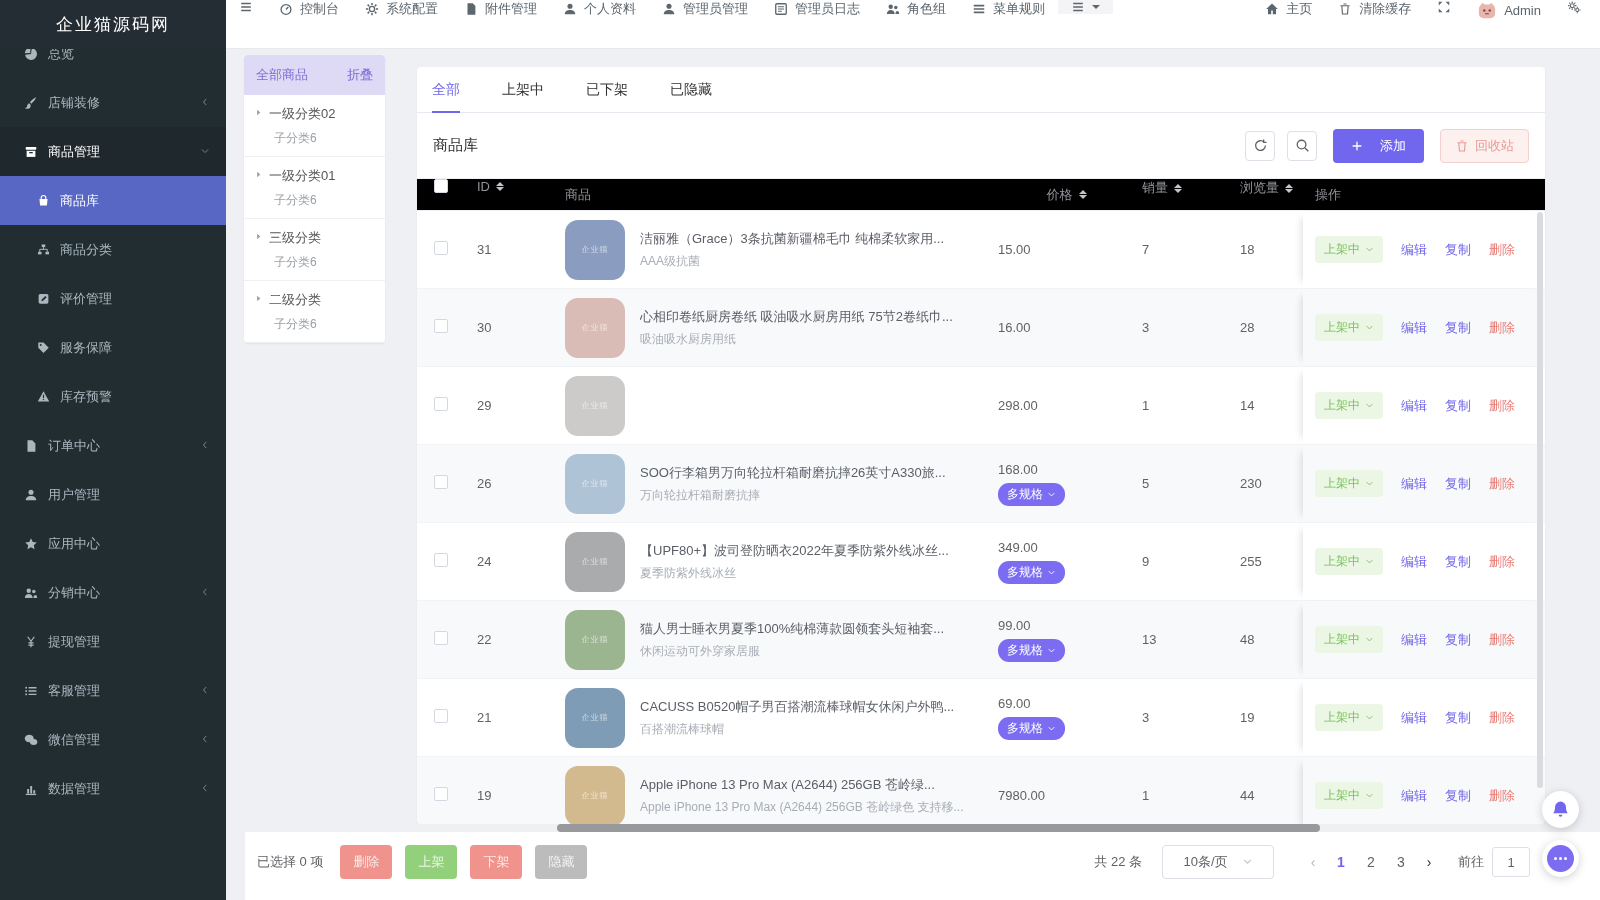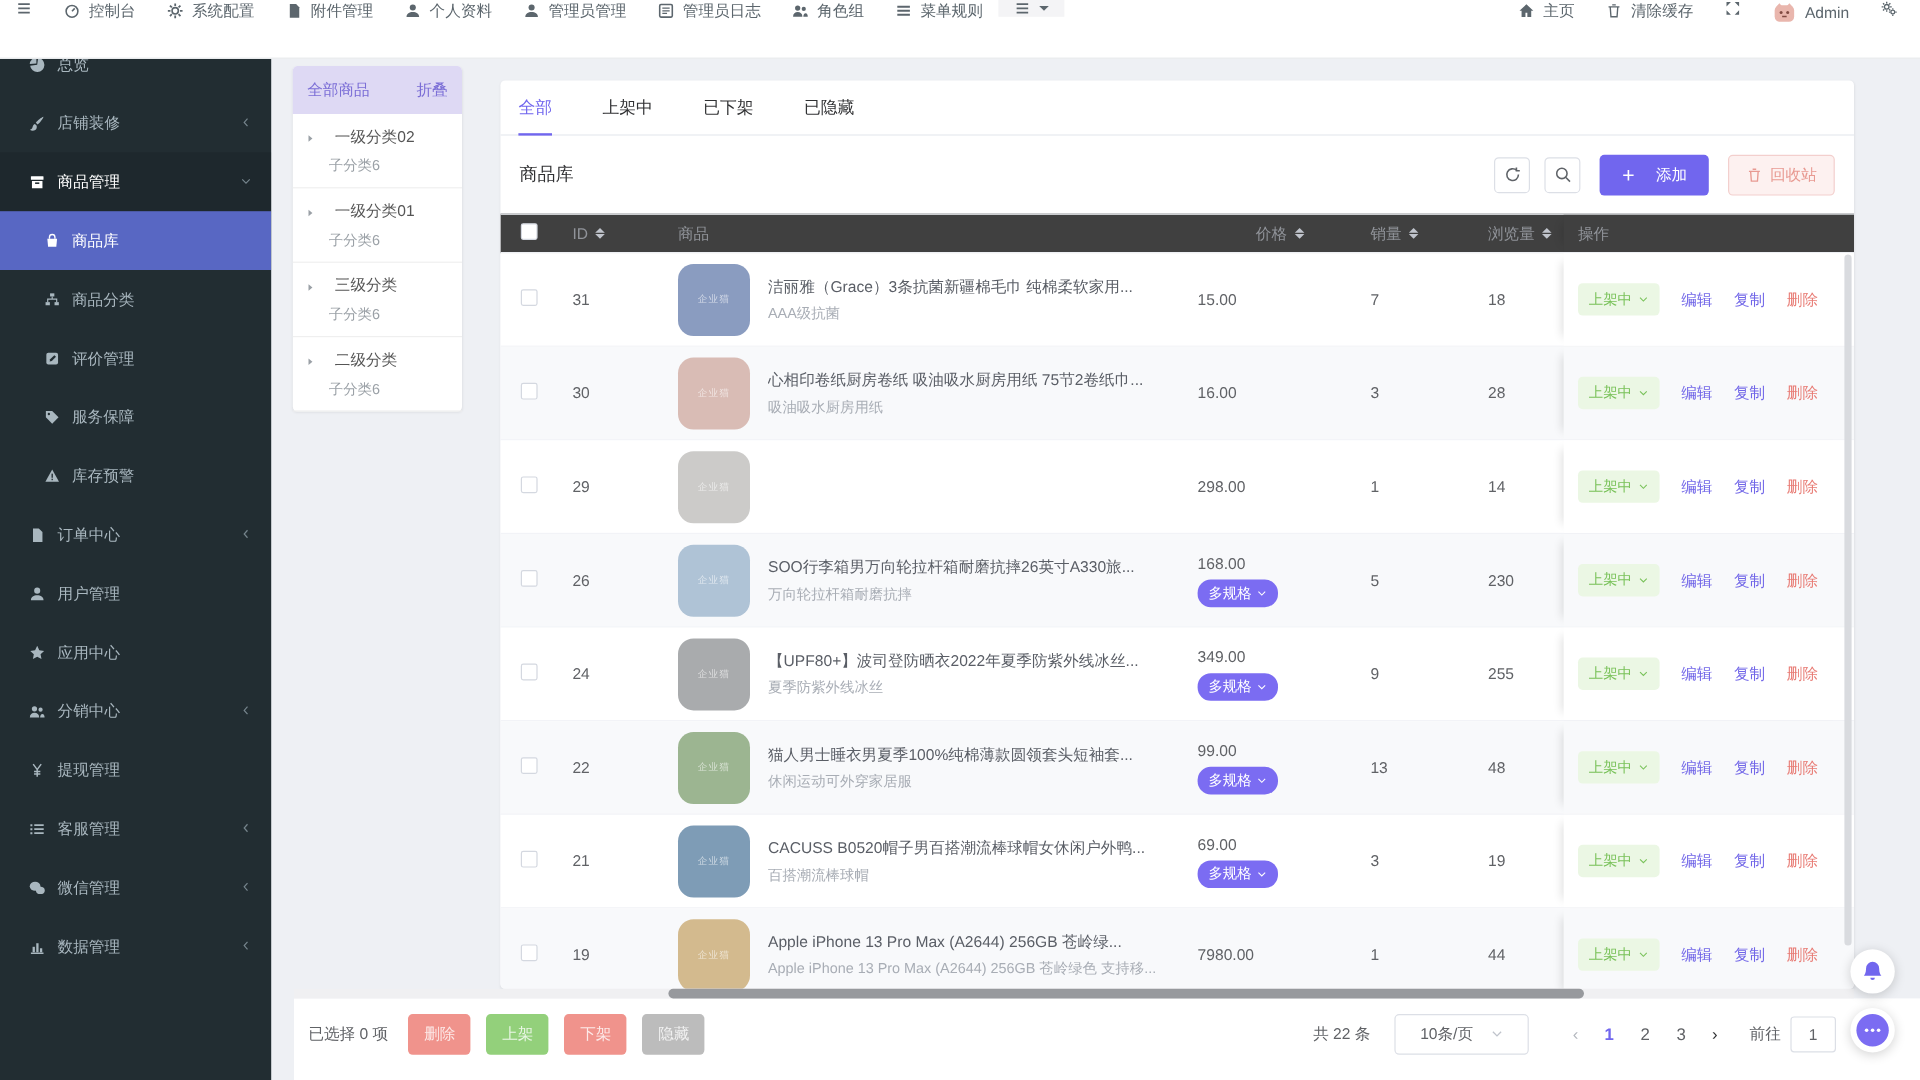--- a/index.html
+++ b/index.html
@@ -25,36 +25,36 @@
   .m-item .lbl{flex:1}
   .m-item.parent-open{color:#fff;background:#1e282d}
   .s-item{height:49px;display:flex;align-items:center;gap:10px;padding-left:37px;color:#a9b7bf;font-size:13px;cursor:pointer}
   .s-item.active{background:var(--sidebar-active);color:#fff}
   .chev{color:#76858d}
   
   .cat-panel{position:absolute;left:244px;top:55px;width:141px;background:#fff;border-radius:4px;box-shadow:0 1px 2px rgba(0,0,0,.06);z-index:4}
   .cat-header{height:40px;background:#ded9f4;color:#7b6ed6;border-radius:4px 4px 0 0;display:flex;align-items:center;justify-content:space-between;padding:0 12px;font-size:13px}
   .cat-header span{cursor:pointer}
   .cat-item{padding:10px 8px 9px 10px;border-bottom:1px solid #efefef;cursor:pointer}
-  .cat-name{font-size:13px;color:#555;display:flex;align-items:flex-end;gap:16px}
+  .cat-name{font-size:13px;color:#555;display:flex;align-items:flex-start;gap:6px}
   .cat-sub{font-size:12px;color:#9aa0a6;margin:7px 0 0 20px}
   
   .card{position:absolute;left:417px;top:67px;width:1128px;height:757px;background:#fff;border-radius:4px;overflow:hidden;box-shadow:0 1px 2px rgba(0,0,0,.06);z-index:4}
   .tabs{height:46px;display:flex;align-items:stretch;padding:0 15px;border-bottom:1px solid #e6e9ef;gap:42px}
   .tab{font-size:14px;color:#303133;display:flex;align-items:center;position:relative;cursor:pointer}
   .tab.active{color:var(--accent)}
   .tab.active:after{content:"";position:absolute;left:0;bottom:-1px;width:100%;height:2px;background:var(--accent)}
   .toolbar{height:65px;display:flex;align-items:center;padding:0 16px}
   .page-title{font-size:15px;color:#303133;flex:1}
   .icon-btn{width:30px;height:30px;border:1px solid #dcdfe6;border-radius:4px;display:flex;align-items:center;justify-content:center;color:#5f6368;background:#fff;margin-left:12px;cursor:pointer}
   .btn-add{margin-left:16px;height:34px;padding:0 18px;background:var(--accent);color:#fff;border-radius:4px;display:flex;align-items:center;gap:17px;font-size:13px;cursor:pointer}
   .btn-recycle{margin-left:16px;height:34px;padding:0 14px;background:#fdf1f0;border:1px solid #f3cfcd;color:#e89a92;border-radius:4px;display:flex;align-items:center;gap:6px;font-size:13px;cursor:pointer}
   
   .tbl{position:absolute;top:111px;left:0;right:0;bottom:0}
-  .thead{height:33px;display:flex;align-items:center;border-top:1px solid #eef0f4;border-bottom:1px solid #eef0f4;color:#909399;font-size:13px;background:#404040}
+  .thead{height:33px;display:flex;border-top:1px solid #eef0f4;border-bottom:1px solid #eef0f4;color:#909399;font-size:13px;background:#000000}
   .trow{height:78px;display:flex;align-items:center;font-size:13px;color:#606266;border-bottom:1px solid #f2f3f7;background:#fff}
   .trow.stripe{background:#f8f9fb}
   .c1{width:40px;padding-left:17px}
   .c2{width:86px;padding-left:20px}
   .c3{width:447px;padding-left:22px;display:flex;align-items:center;gap:15px}
   .c4{width:145px;padding-left:8px;display:flex;flex-direction:column;justify-content:center;gap:6px}
   .c5{width:100px;padding-left:7px}
   .c6{width:68px;padding-left:5px}
   .c7{width:242px;padding-left:12px;align-self:stretch;display:flex;align-items:center;background:inherit;box-shadow:-8px 0 8px -7px rgba(0,0,0,.14)}
   .thead .c4,.thead .c7{flex-direction:row;display:flex;align-items:center}
@@ -93,20 +93,21 @@
   .float-btn{position:absolute;width:37px;height:37px;border-radius:50%;background:#fff;box-shadow:0 2px 10px rgba(0,0,0,.18);display:flex;align-items:center;justify-content:center;cursor:pointer;z-index:30}
   .fb-bell{left:1542px;top:791px;color:var(--accent)}
   .fb-chat{left:1542px;top:840px}
   .chat-core{width:27px;height:27px;border-radius:50%;background:var(--accent-badge);display:flex;align-items:center;justify-content:center;gap:2px}
   .chat-core i{width:3px;height:3px;border-radius:50%;background:#fff;display:block}
 </style>
 </head>
 <body>
 
 <div class="navbar">
+  <div class="logo">企业猫源码网</div>
   <div class="nav-main">
     <div class="nav-group" id="nav-left">
         <div class="nav-item">
           <svg class="ic" width="14" height="14" viewBox="0 0 16 16">
             <path d="M2.5 4h11M2.5 8h11M2.5 12h11" stroke="currentColor" stroke-width="1.7" fill="none"></path>
           </svg>
         </div>
         <div class="nav-item">
           <svg class="ic" width="14" height="14" viewBox="0 0 16 16">
             <circle cx="8" cy="8.5" r="5.6" fill="none" stroke="currentColor" stroke-width="1.5"></circle>

